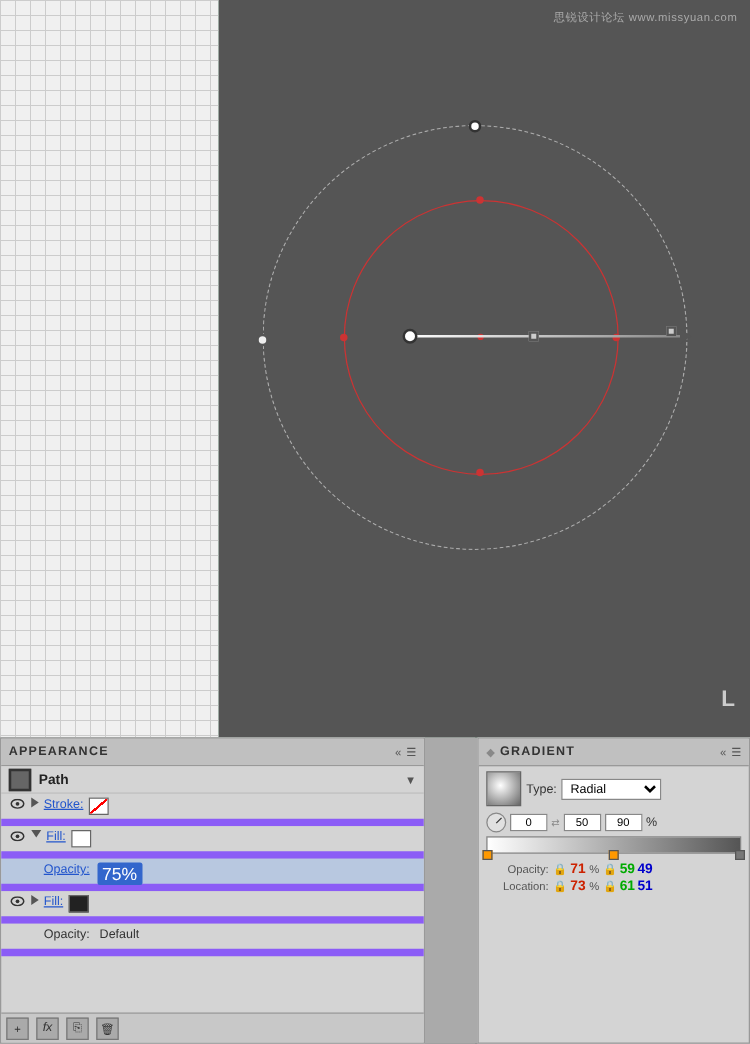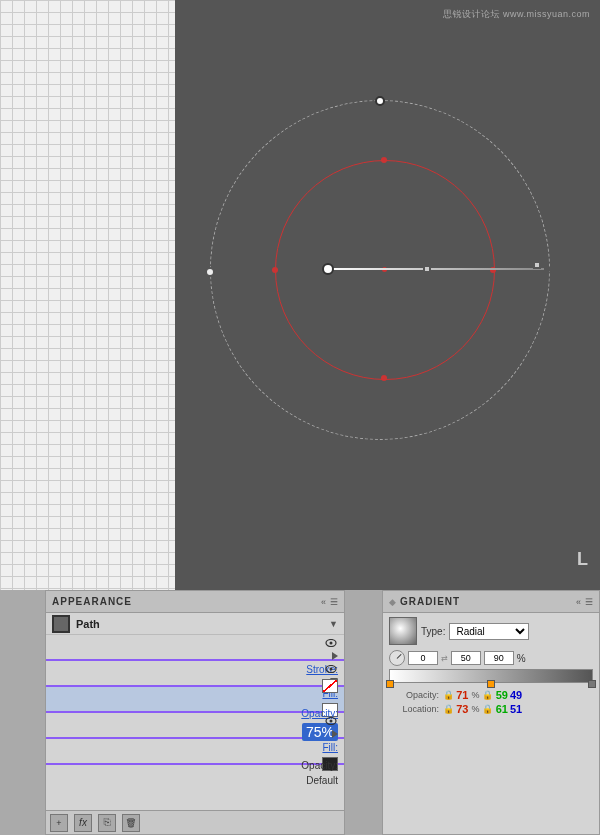--- a/index.html
+++ b/index.html
@@ -222,27 +222,26 @@
       width: 600px;
       height: 245px;
       background: #aaa;
       display: flex;
       gap: 0;
       position: relative;
     }
 
     
     .appearance-panel {
-      width: 300px;
+      width: 340px;
       height: 245px;
       background: #d4d4d4;
       border: 1px solid #999;
       position: relative;
       flex-shrink: 0;
-      margin-left: 45px;
     }
 
     .panel-header {
       background: #c0c0c0;
       border-bottom: 1px solid #999;
       padding: 3px 6px;
       display: flex;
       align-items: center;
       justify-content: space-between;
       height: 22px;
@@ -259,27 +258,26 @@
     }
     .header-icon {
       color: #555;
       font-size: 9px;
       cursor: pointer;
     }
 
     
     .app-row {
       display: flex;
-      align-items: flex-end;
+      align-items: flex-start;
       padding: 3px 6px;
-      border-bottom: 2px solid #8b5cf6;
+      border-bottom: 6px solid #8b5cf6;
       height: 26px;
       gap: 4px;
       background: #d4d4d4;
-      flex-direction: column;
     }
     .app-row.selected {
       background: #b8c8e0;
     }
 
     .eye-icon {
       width: 14px;
       height: 10px;
       display: flex;
       align-items: center;

